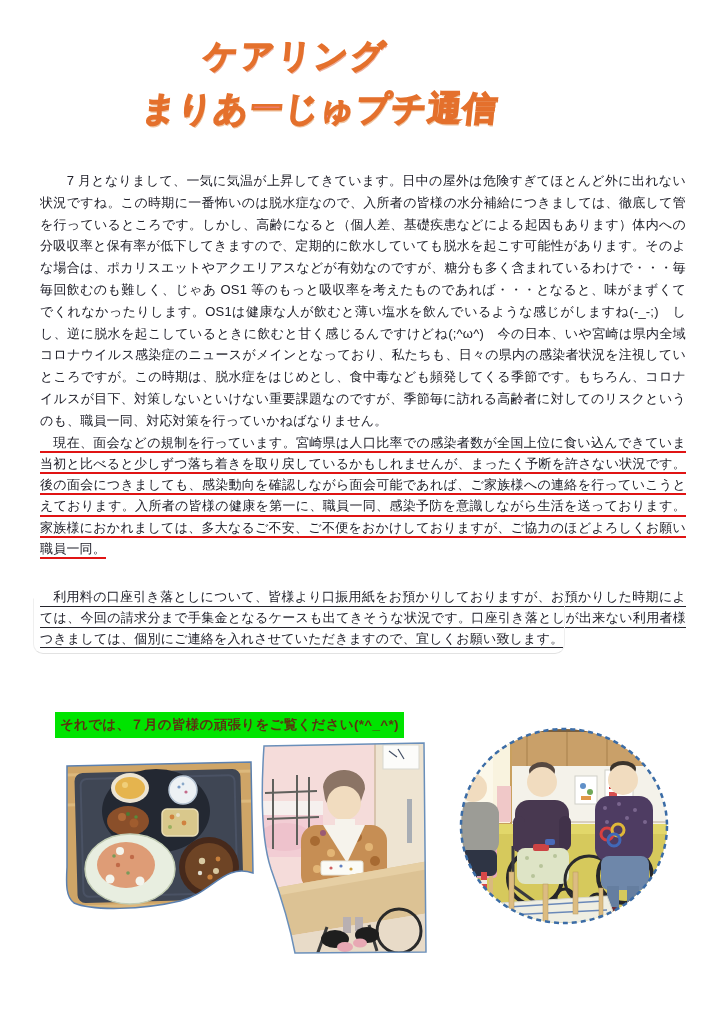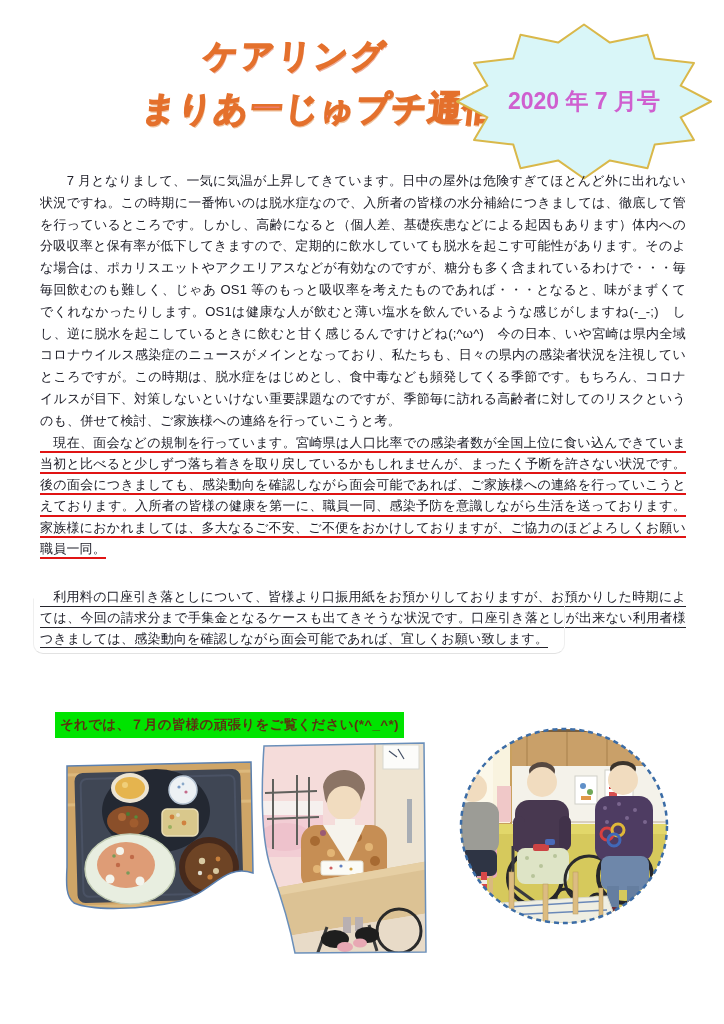--- a/index.html
+++ b/index.html
@@ -50,57 +50,51 @@
 </head>
 <body>
 
 <div class="page">
 
   <div class="title-line title-1">ケアリング</div>
   <div class="title-line title-2">
     <span class="t-pink">まりあーじゅ</span><span class="t-cyan">プチ通信</span>
   </div>
 
-  <div class="issue-badge">
-    <svg width="256" height="160" viewBox="0 0 256 160">
-      <polygon points="128,2.5 153.9,20.6 191.5,12.8 198.7,36.4 238,41 224.6,63.7 255,79.5 224.6,95.3 238,118 198.7,122.6 191.5,146.2 153.9,138.4 128,156.5 102.1,138.4 64.5,146.2 57.3,122.6 18,118 31.4,95.3 1,79.5 31.4,63.7 18,41 57.3,36.4 64.5,12.8 102.1,20.6" fill="#d9f6f8" stroke="#d9b84a" stroke-width="2" stroke-linejoin="round"></polygon>
-      <text x="128" y="87" text-anchor="middle" font-size="23" font-weight="bold" fill="#cf5fcf">2020 年 7 月号</text>
-    </svg>
-  </div>
 
   <div class="body-text">
     <div class="block intro">
 
     <div class="tl"><span class="tl-text">　　7 月となりまして、一気に気温が上昇してきています。日中の屋外は危険すぎてほとんど外に出れない</span></div>
         <div class="tl"><span class="tl-text">状況ですね。この時期に一番怖いのは脱水症なので、入所者の皆様の水分補給につきましては、徹底して管理</span></div>
         <div class="tl"><span class="tl-text">を行っているところです。しかし、高齢になると（個人差、基礎疾患などによる起因もあります）体内への水</span></div>
         <div class="tl"><span class="tl-text">分吸収率と保有率が低下してきますので、定期的に飲水していても脱水を起こす可能性があります。そのよう</span></div>
         <div class="tl"><span class="tl-text">な場合は、ポカリスエットやアクエリアスなどが有効なのですが、糖分も多く含まれているわけで・・・毎日、</span></div>
         <div class="tl"><span class="tl-text">毎回飲むのも難しく、じゃあ OS1 等のもっと吸収率を考えたものであれば・・・となると、味がまずくて飲ん</span></div>
         <div class="tl"><span class="tl-text">でくれなかったりします。OS1は健康な人が飲むと薄い塩水を飲んでいるような感じがしますね(-_-;)　しか</span></div>
         <div class="tl"><span class="tl-text">し、逆に脱水を起こしているときに飲むと甘く感じるんですけどね(;^ω^)　今の日本、いや宮崎は県内全域で</span></div>
         <div class="tl"><span class="tl-text">コロナウイルス感染症のニュースがメインとなっており、私たちも、日々の県内の感染者状況を注視している</span></div>
         <div class="tl"><span class="tl-text">ところですが。この時期は、脱水症をはじめとし、食中毒なども頻発してくる季節です。もちろん、コロナウ</span></div>
         <div class="tl"><span class="tl-text">イルスが目下、対策しないといけない重要課題なのですが、季節毎に訪れる高齢者に対してのリスクというも</span></div>
-        <div class="tl"><span class="tl-text">のも、併せて検討、ご家族様への連絡を行っていこうと考。</span></div>
+        <div class="tl"><span class="tl-text">のも、職員一同、対応対策を行っていかねばなりません。</span></div>
       </div>
     <div class="block notice">
 
     <div class="tl"><span class="tl-text">　現在、面会などの規制を行っています。宮崎県は人口比率での感染者数が全国上位に食い込んできています。</span></div>
         <div class="tl"><span class="tl-text">当初と比べると少しずつ落ち着きを取り戻しているかもしれませんが、まったく予断を許さない状況です。今</span></div>
         <div class="tl"><span class="tl-text">後の面会につきましても、感染動向を確認しながら面会可能であれば、ご家族様への連絡を行っていこうと考</span></div>
         <div class="tl"><span class="tl-text">えております。入所者の皆様の健康を第一に、職員一同、感染予防を意識しながら生活を送っております。ご</span></div>
         <div class="tl"><span class="tl-text">家族様におかれましては、多大なるご不安、ご不便をおかけしておりますが、ご協力のほどよろしくお願いい</span></div>
         <div class="tl"><span class="tl-text">職員一同。</span></div>
       </div>
     <div class="block billing">
 
     <div class="tl"><span class="tl-text">　利用料の口座引き落としについて、皆様より口振用紙をお預かりしておりますが、お預かりした時期によっ</span></div>
         <div class="tl"><span class="tl-text">ては、今回の請求分まで手集金となるケースも出てきそうな状況です。口座引き落としが出来ない利用者様に</span></div>
-        <div class="tl"><span class="tl-text">つきましては、感染動向を確認しながら面会可能であれば、宜しくお願い致します。</span></div>
+        <div class="tl"><span class="tl-text">つきましては、個別にご連絡を入れさせていただきますので、宜しくお願い致します。</span></div>
       </div>
   </div>
 
   <div class="box-hint"></div>
 
   <div class="highlight-banner">それでは、７月の皆様の頑張りをご覧ください(*^_^*)</div>
 
   <figure class="photo photo-left" style="margin:0">
     <svg width="194" height="156" viewBox="0 0 194 156">
       <defs>

